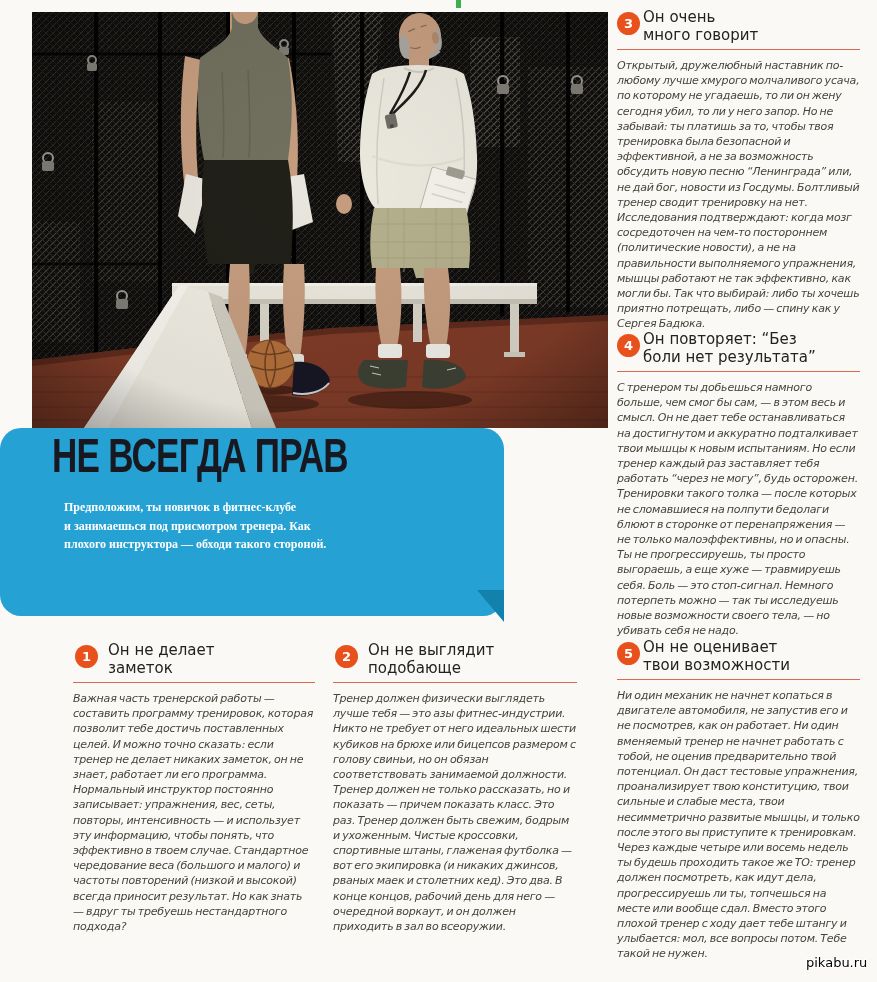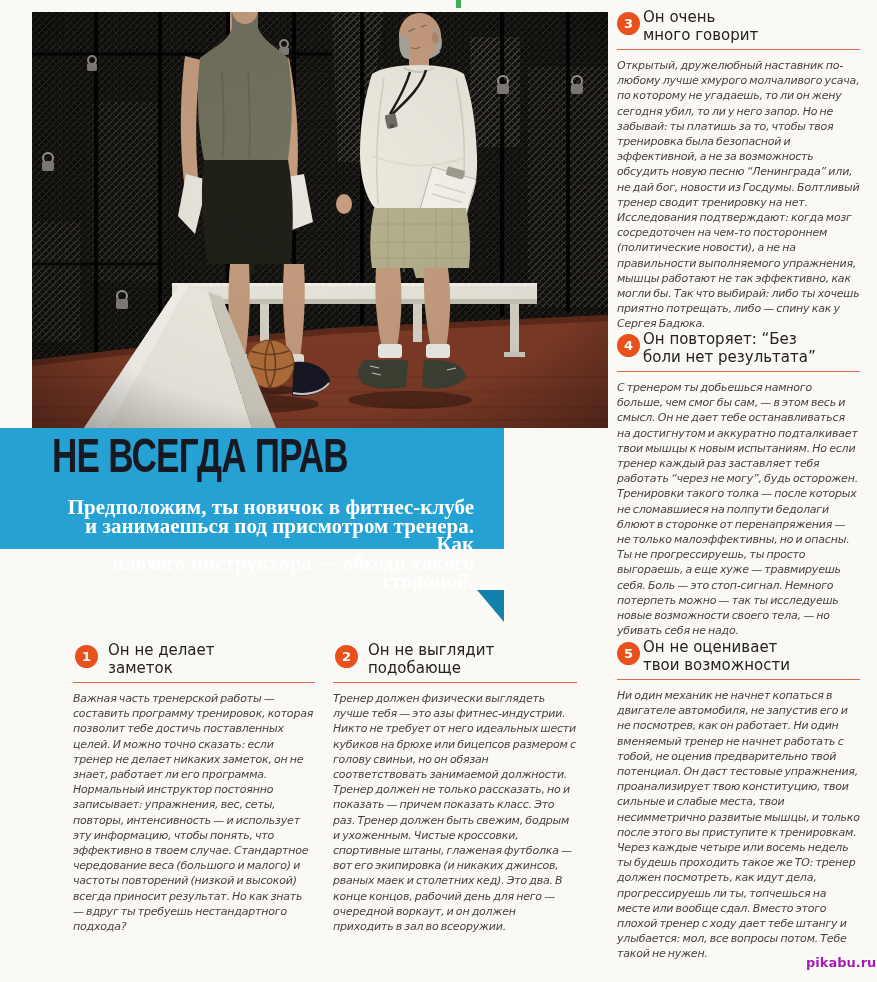--- a/index.html
+++ b/index.html
@@ -7,39 +7,40 @@
     position:relative;width:877px;height:982px;margin:0 auto;
     background:#faf9f6;overflow:hidden;
     font-family:"DejaVu Sans","Liberation Sans",sans-serif;
   }
   .reg-mark{position:absolute;left:456px;top:0;width:5px;height:8px;background:#3fae4e;}
   
   .photo{position:absolute;left:32px;top:12px;width:576px;height:416px;}
   .photo svg{display:block;}
   
   .banner{
-    position:absolute;left:0;top:428px;width:504px;height:121px;
+    position:absolute;left:0;top:428px;width:504px;height:188px;
     background:var(--banner_blue,#25a1d3);
+    border-radius:21px;
   }
   .banner-tail{
     position:absolute;left:477px;top:590px;width:27px;height:32px;
     background:var(--banner_tail_blue,#1282ad);
     clip-path:polygon(0 0,100% 0,100% 100%);
   }
   .banner-title{
     position:absolute;left:52px;top:2px;
     font-family:"Liberation Sans","DejaVu Sans",sans-serif;
     font-weight:bold;font-size:48px;line-height:52px;letter-spacing:-1px;
     color:var(--banner_title_ink,#181821);
     transform:scaleX(.73);transform-origin:left top;white-space:nowrap;
   }
   .banner-intro{
-    position:absolute;left:54px;top:70px;width:420px;
+    position:absolute;left:64px;top:70px;width:420px;
     font-family:"Liberation Serif","DejaVu Serif",serif;
-    font-weight:bold;font-size:21px;line-height:18.6px;color:#ffffff;text-align:right;
+    font-weight:bold;font-size:12px;line-height:18.6px;color:#ffffff;
   }
   
   .sec{position:absolute;}
   .badge{
     position:absolute;left:0;top:4px;width:23px;height:23px;border-radius:50%;
     background:var(--accent_badge,#e8511c);color:#fff;
     display:flex;align-items:center;justify-content:center;
     font-size:13px;font-weight:bold;
   }
   .head{
@@ -55,21 +56,21 @@
     color:var(--body_text,#474339);
     font-style:italic;
   }
   
   .expert{
     position:absolute;left:62px;top:936px;width:532px;margin:0;
     font-size:11px;line-height:14px;font-weight:bold;color:#3a372f;letter-spacing:-.1px;
   }
   .watermark{
     position:absolute;left:806px;top:955px;
-    font-size:13px;font-weight:bold;color:#a21caf;
+    font-size:13px;font-weight:normal;color:#000000;
     text-shadow:1px 0 0 #fff,-1px 0 0 #fff,0 1px 0 #fff,0 -1px 0 #fff,1px 1px 0 #fff,-1px -1px 0 #fff;
   }
 </style>
 </head>
 <body>
 
 <div class="page">
 
   <div class="reg-mark"></div>
 

